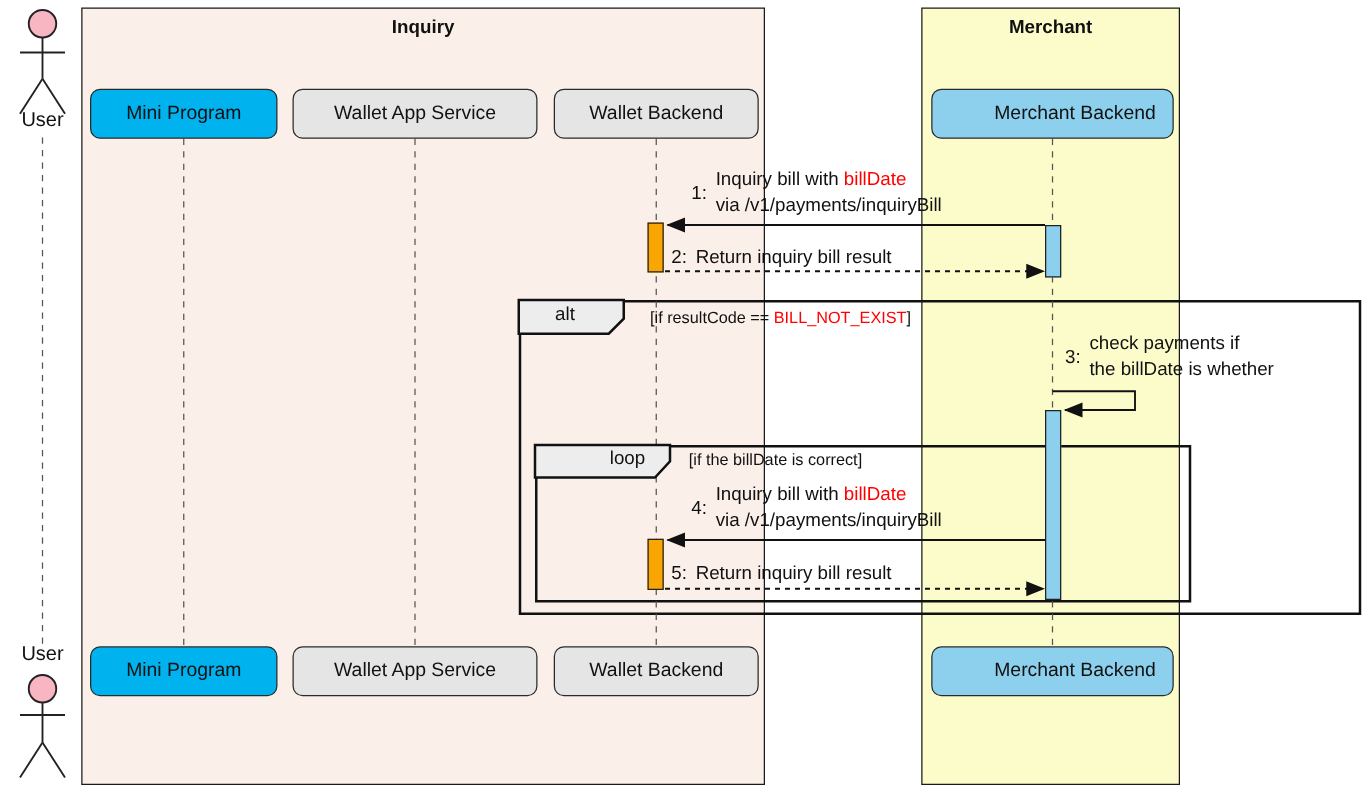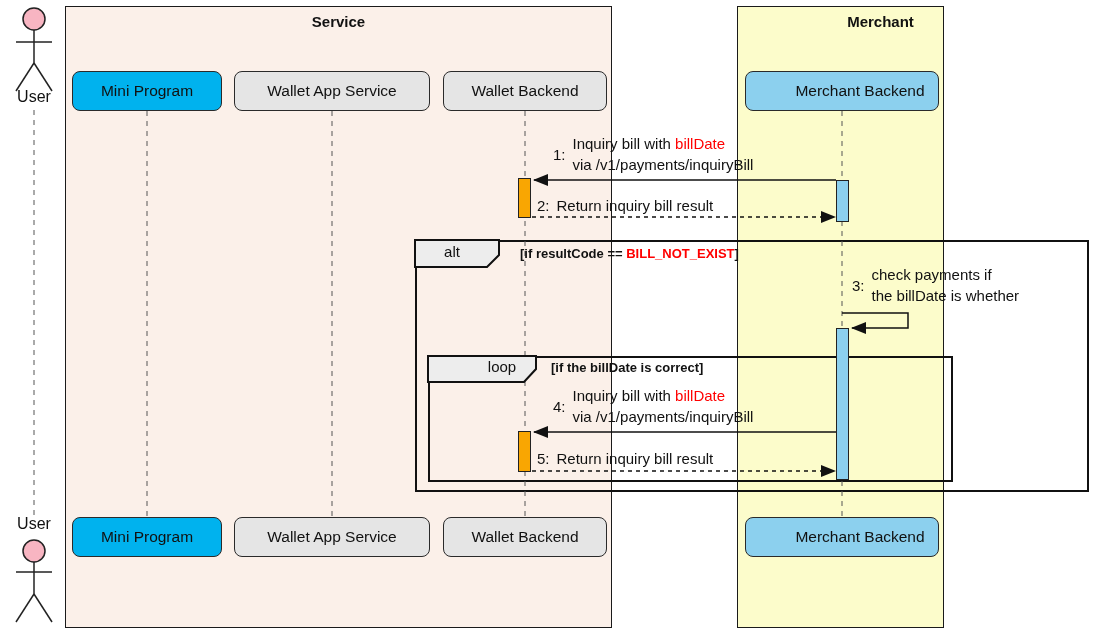--- a/index.html
+++ b/index.html
@@ -2,21 +2,21 @@
 <html><head>
 <meta charset="utf-8">
 <style>
   html,body{margin:0;padding:0;background:#ffffff;}
   #canvas{position:relative;width:1096px;height:635px;background:#ffffff;
           font-family:"Liberation Sans",sans-serif;color:#111;overflow:hidden;}
 
   
   .frame{position:absolute;border:1.5px solid #1a1a1a;box-sizing:border-box;}
   #wallet-frame{left:65px;top:6px;width:547px;height:622px;background:#fbf0e9;}
-  #merchant-frame{left:737px;top:6px;width:207px;height:622px;background:#fcfccb;padding-left:40px;}
+  #merchant-frame{left:737px;top:6px;width:207px;height:622px;background:#fcfccb;}
   .frame-title{position:absolute;width:100%;top:6px;text-align:center;
                font-weight:bold;font-size:15px;}
 
   
   .pbox{position:absolute;height:40px;border:1.5px solid #2a2a2a;border-radius:8px;
         box-sizing:border-box;display:flex;align-items:center;justify-content:center;
         font-size:15.5px;}
   .pbox.orange{background:#e5e5e5;}
   .pbox.cyan{background:#00b2ee;}
   .pbox.sky{background:#8cd0ee;padding-left:36px;}
@@ -26,21 +26,21 @@
   .p-backend{left:443px;width:164px;}
   .p-merchant{left:745px;width:194px;}
 
   
   .fragment{position:absolute;border:2.5px solid #111;box-sizing:border-box;background:transparent;}
   #alt-frame{left:415px;top:240px;width:674px;height:252px;}
   #loop-frame{left:428px;top:356px;width:525px;height:126px;}
   .frag-label{position:absolute;font-weight:normal;font-size:15px;text-align:center;}
   #alt-label{left:415px;top:243px;width:74px;}
   #loop-label{left:428px;top:358px;width:96px;margin-left:26px;}
-  .cond{position:absolute;font-weight:bold;font-size:13px;white-space:nowrap;}
+  .cond{position:absolute;font-weight:normal;font-size:13px;white-space:nowrap;}
   #alt-cond{left:520px;top:246px;}
   #loop-cond{left:551px;top:360px;}
 
   
   .bar{position:absolute;width:13px;border:1px solid #222;box-sizing:border-box;}
   .bar.orange{background:#f9a602;}
   .bar.blue{background:#8cd0ee;}
   #bar-wb-1{left:518px;top:178px;height:40px;}
   #bar-mb-1{left:836px;top:180px;height:42px;}
   #bar-mb-2{left:836px;top:328px;height:152px;}
@@ -63,21 +63,21 @@
   #actor-label-bottom{left:4px;top:515px;}
 
   svg.overlay{position:absolute;left:0;top:0;pointer-events:none;}
 </style>
 </head>
 <body>
 
 <div id="canvas">
 
   <div class="frame" id="wallet-frame">
-    <div class="frame-title">Service</div>
+    <div class="frame-title">Inquiry</div>
   </div>
   <div class="frame" id="merchant-frame">
     <div class="frame-title">Merchant</div>
   </div>
 
   <div class="fragment" id="alt-frame"></div>
   <div class="fragment" id="loop-frame"></div>
 
   <svg class="overlay" width="1096" height="635" viewBox="0 0 1096 635">
 

